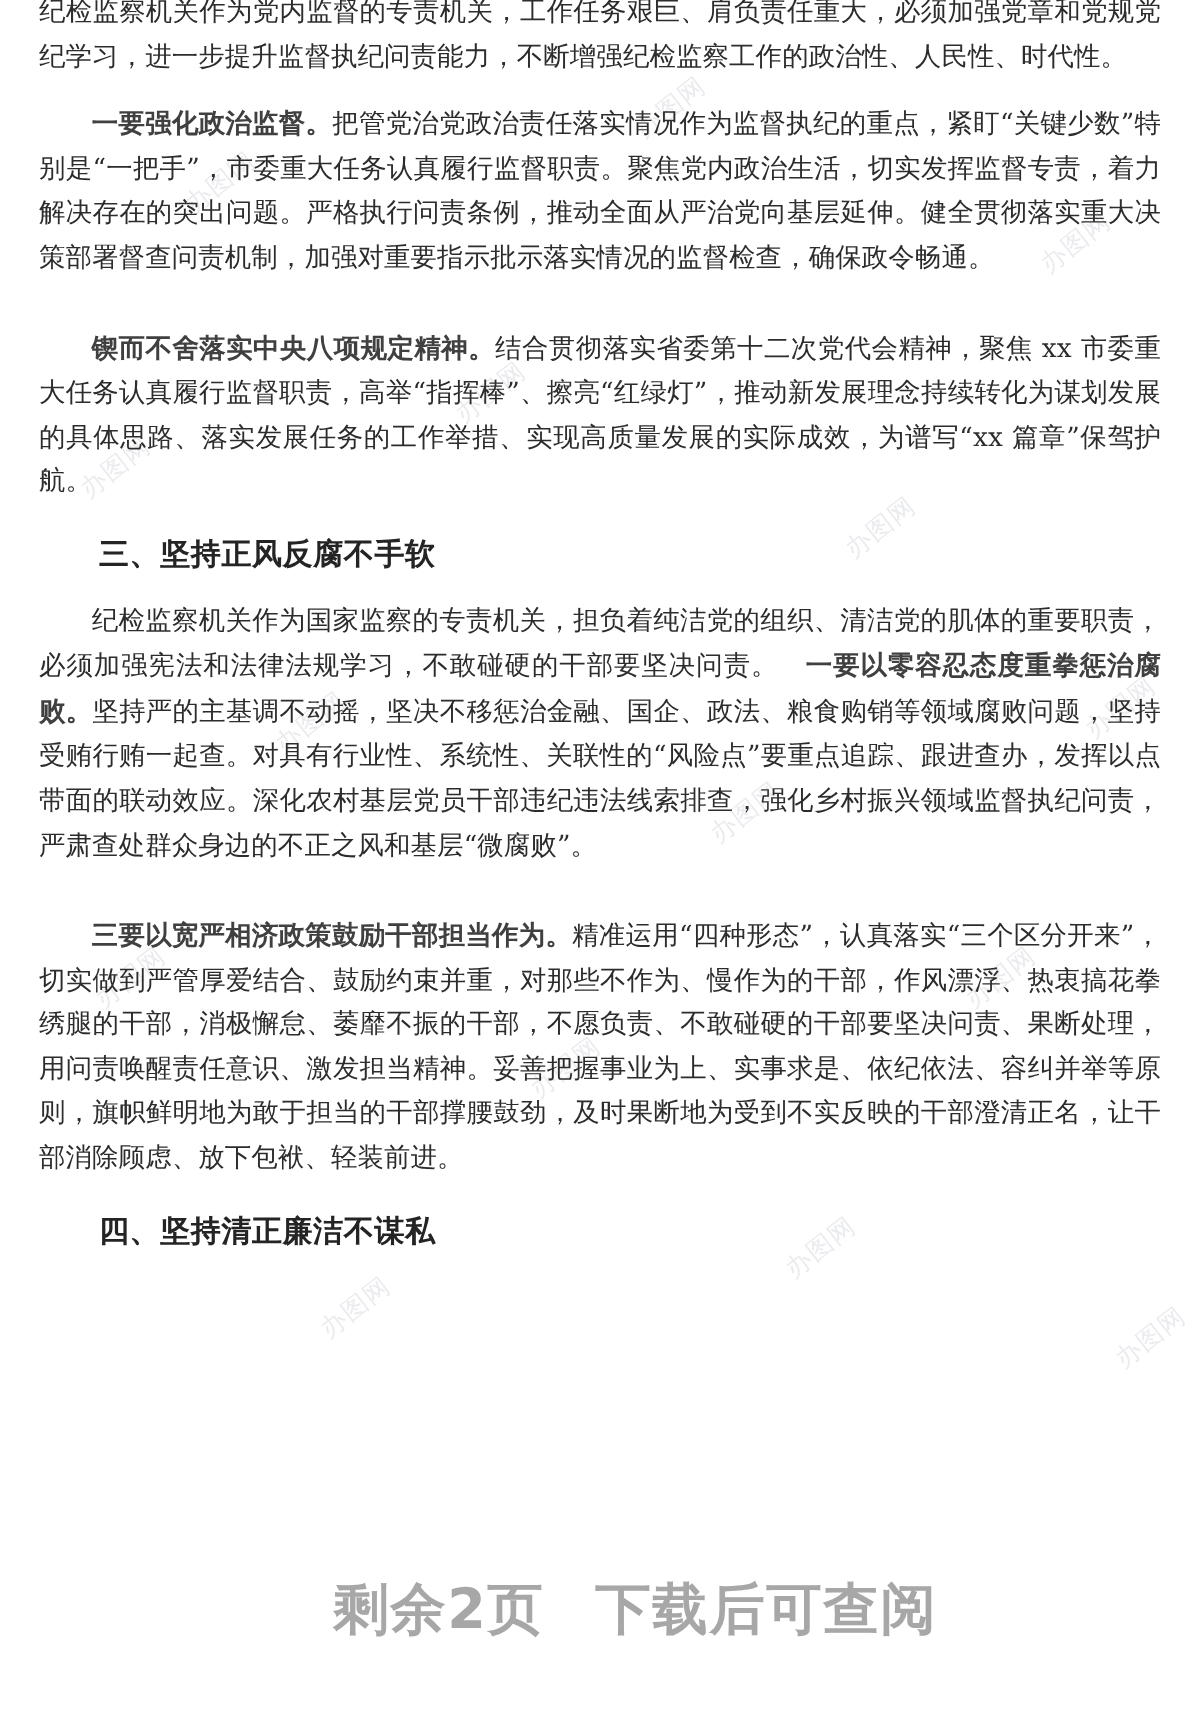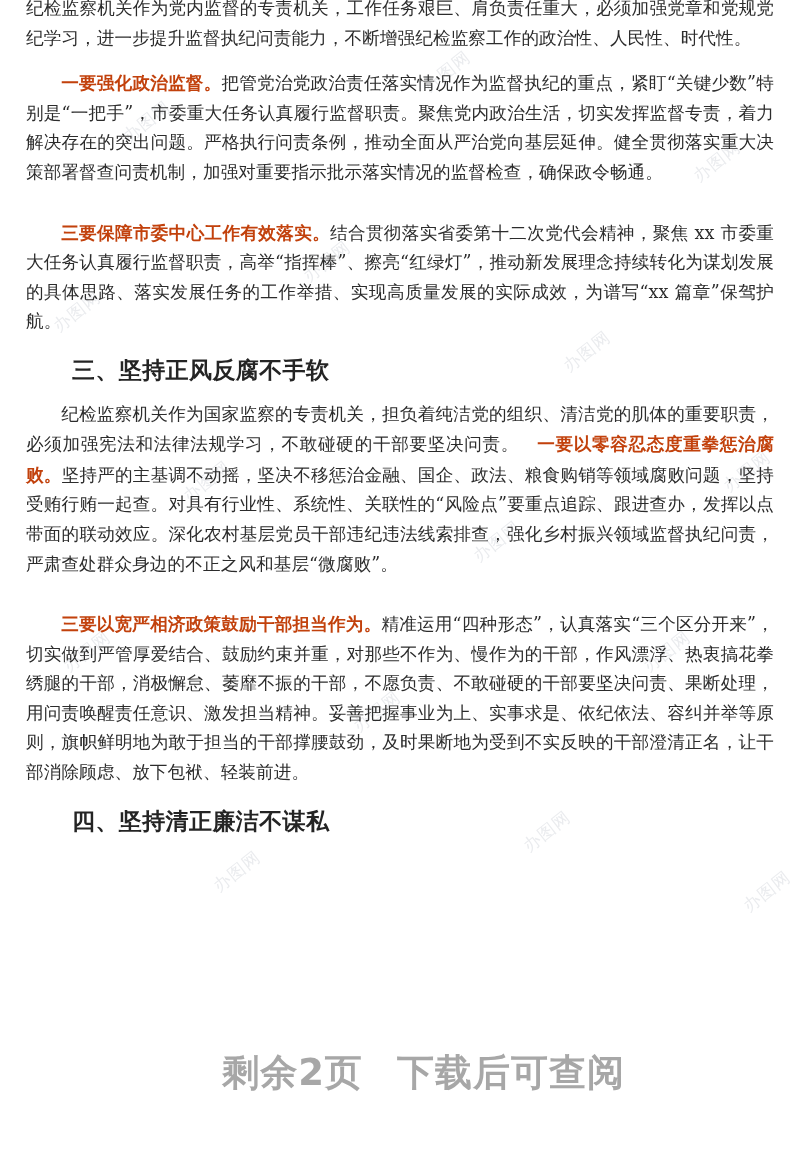--- a/index.html
+++ b/index.html
@@ -57,31 +57,31 @@
     letter-spacing: 0.1px;
   }
 
   p.para.noindent { text-indent: 0; }
 
   .spacer-sm { height: 15px; }
   .spacer-md { height: 18px; }
 
   h2.heading {
     margin: 0;
-    font-size: 23px;
+    font-size: 20px;
     line-height: 29.6px;
     color: #242424;
     font-weight: bold;
     text-indent: 2em;
     letter-spacing: 0.4px;
   }
 
   .lead {
     font-weight: bold;
-    color: #c2410c;
+    color: #404040;
   }
 
   
   .notice {
     position: absolute;
     left: 0;
     right: 0;
     top: 1048px;
     text-align: center;
     z-index: 5;
@@ -130,21 +130,21 @@
     <p class="para">
       <span class="lead">一要强化政治监督。</span><span>把管党治党政治责任落实情况作为监督执纪的重点，紧盯“关键少数”特别是“一把手”，市委重大任务认真履行监督职责。聚焦党内政治生活，切实发挥监督专责，着力解决存在的突出问题。严格执行问责条例，推动全面从严治党向基层延伸。健全贯彻落实重大决策部署督查问责机制，加强对重要指示批示落实情况的监督检查，确保政令畅通。</span>
     </p>
 
     <div class="spacer-sm"></div>
 
 
     <div class="spacer-sm"></div>
 
     <p class="para">
-      <span class="lead">三要保障市委中心工作有效落实。</span><span>结合贯彻落实省委第十二次党代会精神，聚焦 xx 市委重大任务认真履行监督职责，高举“指挥棒”、擦亮“红绿灯”，推动新发展理念持续转化为谋划发展的具体思路、落实发展任务的工作举措、实现高质量发展的实际成效，为谱写“xx 篇章”保驾护航。</span>
+      <span class="lead">锲而不舍落实中央八项规定精神。</span><span>结合贯彻落实省委第十二次党代会精神，聚焦 xx 市委重大任务认真履行监督职责，高举“指挥棒”、擦亮“红绿灯”，推动新发展理念持续转化为谋划发展的具体思路、落实发展任务的工作举措、实现高质量发展的实际成效，为谱写“xx 篇章”保驾护航。</span>
     </p>
 
     <div class="spacer-md"></div>
 
     <h2 class="heading">三、坚持正风反腐不手软</h2>
 
     <div class="spacer-sm"></div>
 
     <p class="para">
       <span>纪检监察机关作为国家监察的专责机关，担负着纯洁党的组织、清洁党的肌体的重要职责，必须加强宪法和法律法规学习，不敢碰硬的干部要坚决问责。　</span><span class="lead">一要以零容忍态度重拳惩治腐败。</span><span>坚持严的主基调不动摇，坚决不移惩治金融、国企、政法、粮食购销等领域腐败问题，坚持受贿行贿一起查。对具有行业性、系统性、关联性的“风险点”要重点追踪、跟进查办，发挥以点带面的联动效应。深化农村基层党员干部违纪违法线索排查，强化乡村振兴领域监督执纪问责，严肃查处群众身边的不正之风和基层“微腐败”。</span>

